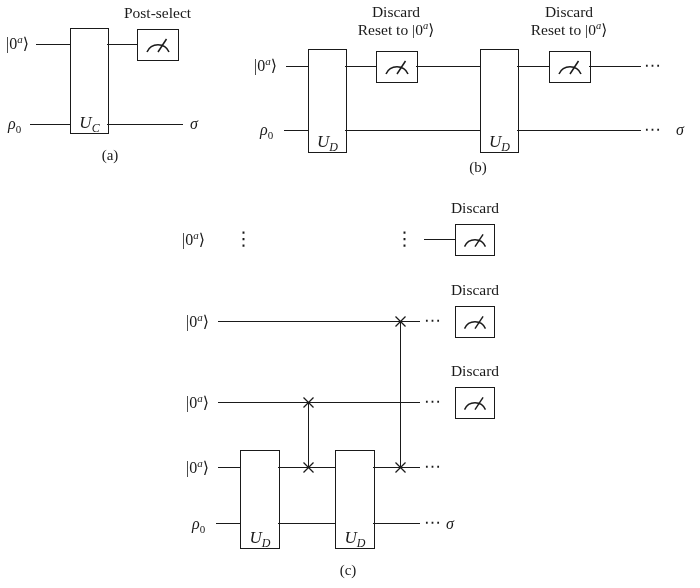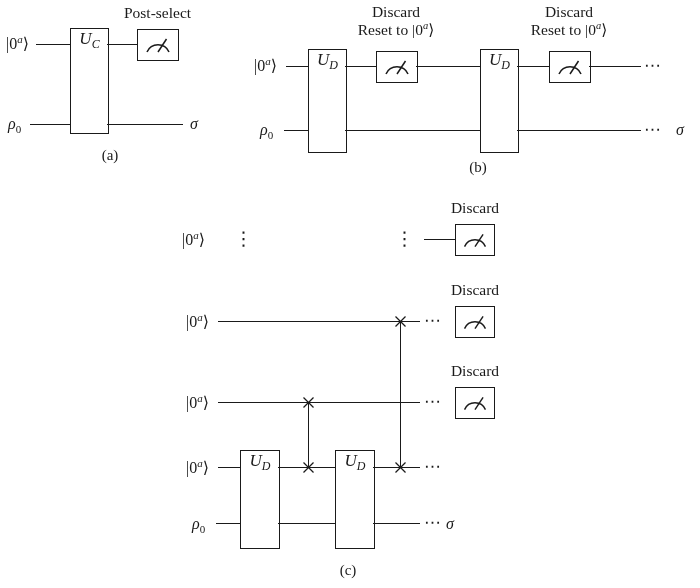--- a/index.html
+++ b/index.html
@@ -1,21 +1,21 @@
 <!DOCTYPE html>
 <html><head>
 <meta charset="utf-8">
 <style>
   html,body{margin:0;padding:0;background:#fff;}
   .canvas{position:relative;width:700px;height:588px;background:#fff;
     font-family:"Liberation Serif","DejaVu Serif",serif;color:#1a1a1a;overflow:hidden;}
   .hwire{position:absolute;height:1px;background:#1a1a1a;}
   .vwire{position:absolute;width:1px;background:#1a1a1a;}
   .gate{position:absolute;border:1px solid #1a1a1a;background:#fff;
-    display:flex;align-items:flex-start;justify-content:center;font-size:17px;}
+    display:flex;align-items:flex-end;justify-content:center;font-size:17px;}
   .gate .gl{font-style:italic;}
   .gate sub{font-size:12px;font-style:italic;line-height:0;}
   .meter{position:absolute;border:1px solid #1a1a1a;background:#fff;}
   .meter svg{width:100%;height:100%;display:block;}
   .label{position:absolute;font-size:16px;line-height:20px;white-space:nowrap;}
   .ket sup{font-size:11px;font-style:italic;line-height:0;}
   .label sub{font-size:11px;line-height:0;}
   .greek{font-style:italic;}
   .toplabel{position:absolute;text-align:center;font-size:15.5px;line-height:18px;white-space:nowrap;}
   .toplabel sup{font-size:10.5px;font-style:italic;line-height:0;}

